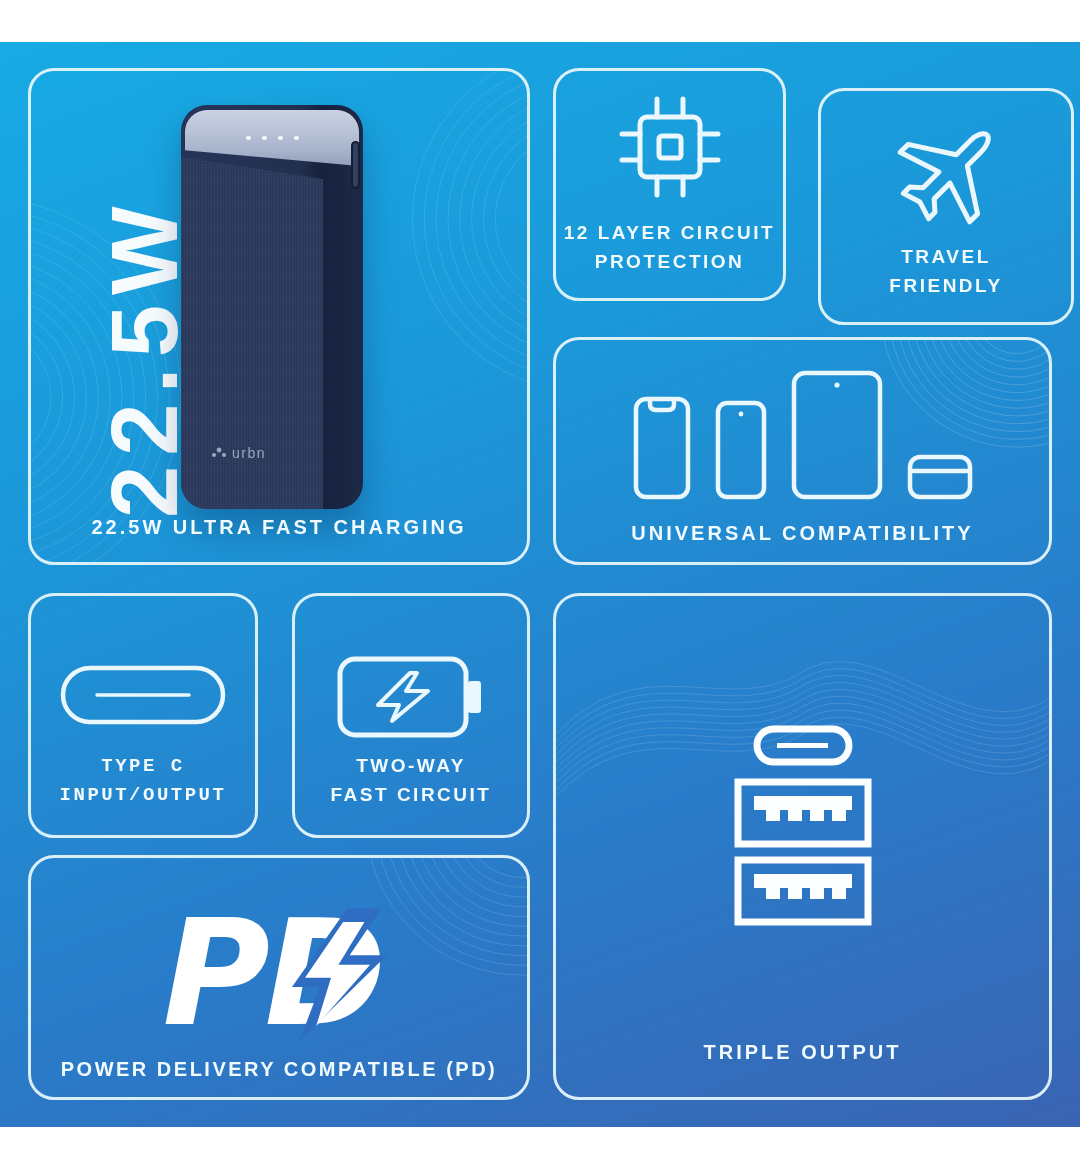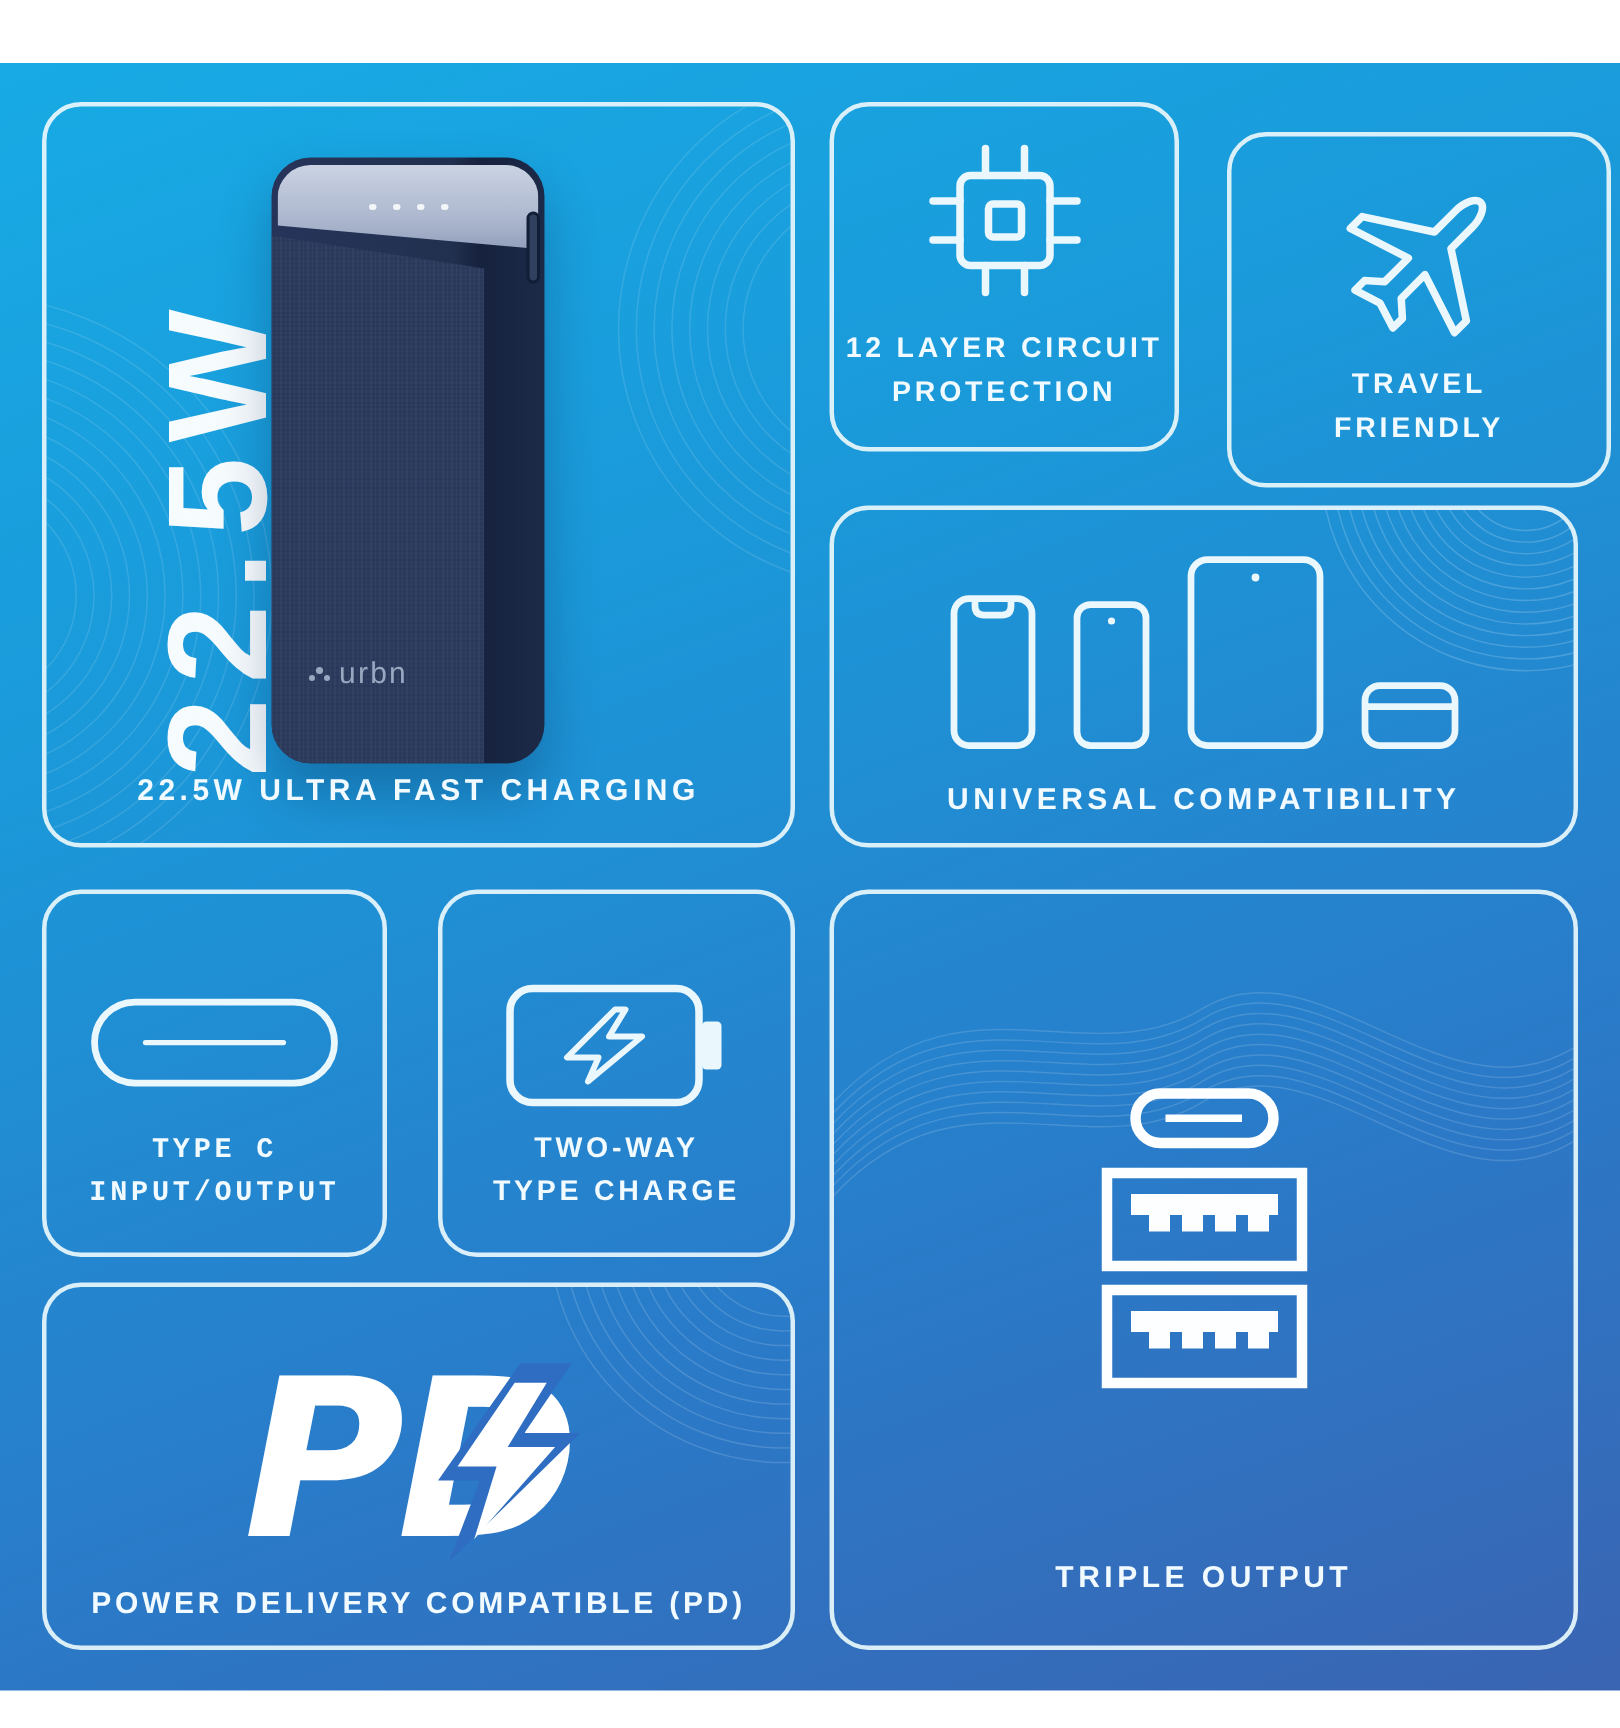--- a/index.html
+++ b/index.html
@@ -64,21 +64,21 @@
       repeating-linear-gradient(0deg,rgba(0,0,0,0.06) 0 1px,transparent 1px 3px),
       #2C3B5D;
     clip-path:polygon(0 8px,100% 30px,100% 100%,0 100%);
   }
   .pb-button{
     position:absolute;right:3px;top:36px;width:9px;height:48px;border-radius:5px;
     background:#35456685;border:2px solid #121D36;box-sizing:border-box;background-color:#31405F;
   }
   .pb-logo{
     position:absolute;bottom:48px;left:0;width:115px;display:flex;align-items:center;justify-content:center;gap:5px;
-    color:#9AA7C0;font-size:20px;letter-spacing:1.5px;font-weight:500;
+    color:#9AA7C0;font-size:14px;letter-spacing:1.5px;font-weight:500;
   }
 
   
   .pd-wrap{top:36px;}
   
   .triple-wrap{top:128px;}
   
   .devices{position:absolute;left:0;right:0;bottom:62px;display:flex;justify-content:center;align-items:flex-end;gap:24px;}
 </style>
 </head>
@@ -234,21 +234,21 @@
   <div class="card" id="card-twoway">
     <div class="icon-center" style="top:55px;">
       <svg width="150" height="92" viewBox="0 0 150 92">
         <rect x="4" y="8" width="126" height="76" rx="15" fill="none" stroke="#EAF7FD" stroke-width="5"></rect>
         <rect x="132" y="30" width="13" height="32" rx="3" fill="#EAF7FD"></rect>
         <polygon points="74,22 42,54 63,54 56,70 92,40 70,40 81,22" fill="none" stroke="#EAF7FD" stroke-width="4" stroke-linejoin="round"></polygon>
       </svg>
     </div>
     <div class="caption small" style="bottom:26px;">
       <span>TWO-WAY</span>
-      <span>TYPE CHARGE</span>
+      <span>FAST CIRCUIT</span>
     </div>
   </div>
 
   <div class="card" id="card-triple">
     <div class="decor">
       <svg width="100%" height="260" viewBox="0 0 499 260">
         <defs>
             <path id="gw" d="M-10 150 C80 40 170 125 250 75 C330 28 420 165 510 95" fill="none"></path>
           </defs>
         <g fill="none" stroke="#ffffff" stroke-opacity="0.14" stroke-width="1">

